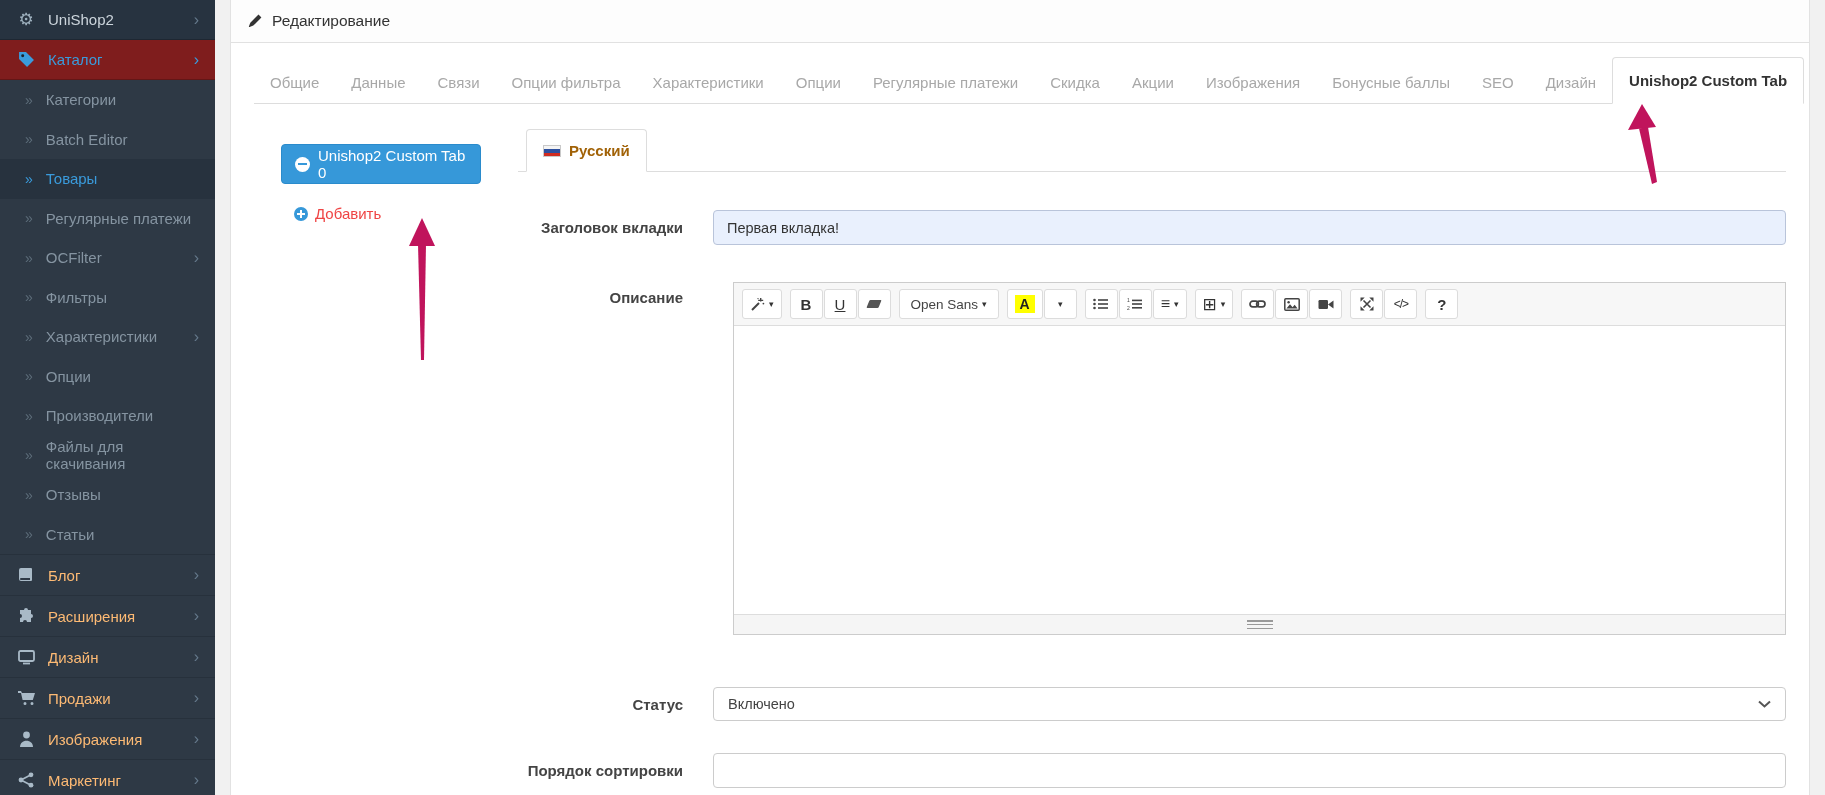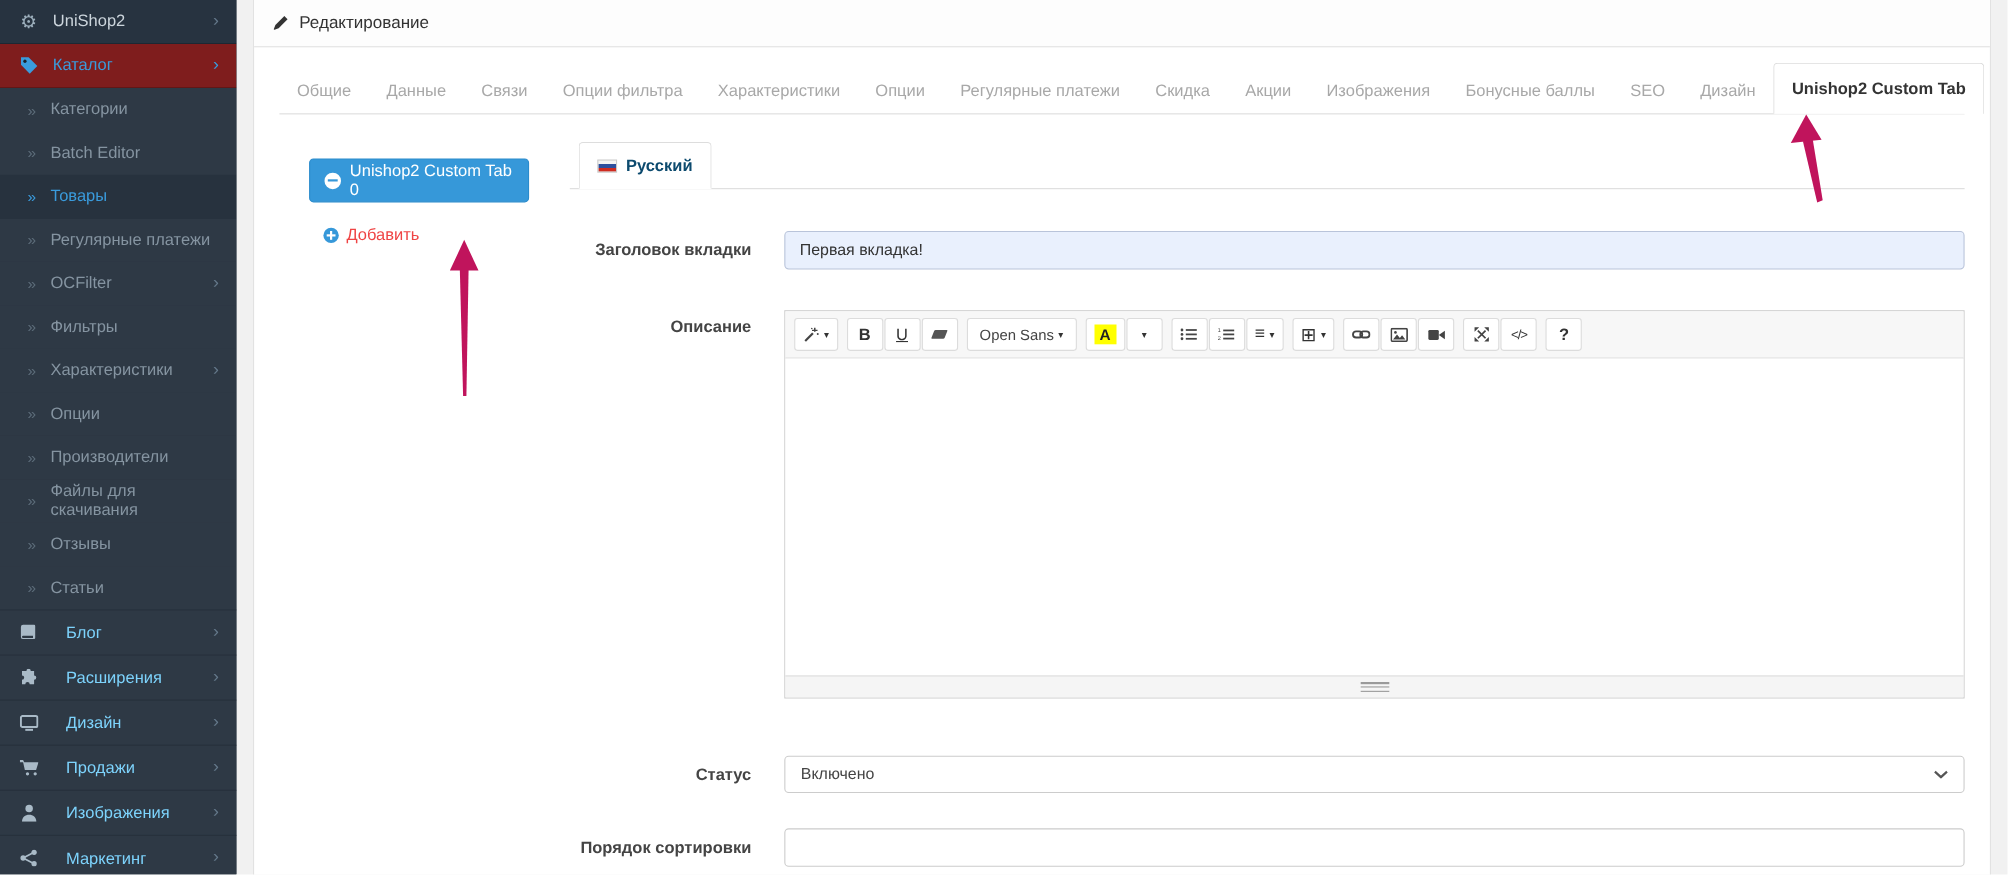--- a/index.html
+++ b/index.html
@@ -14,21 +14,21 @@
   .sb-item.top.parent-active { background:#7f1d1d; }
   .sb-item.top.parent-active .sb-label { color:#3a9bdc; }
   .sb-icon { width:20px; display:inline-flex; justify-content:center; align-items:center; color:#9db0bd; font-size:17px; }
   .sb-chev { margin-left:auto; color:#64788a; font-size:16px; line-height:1; }
   .sb-item.sub { height:39.5px; padding:0 16px 0 25px; background:#2e3945; }
   .sb-item.sub .sb-marker { color:#5c6c79; font-size:14px; }
   .sb-item.sub .sb-label { color:#8594a1; font-size:15px; margin-left:13px; }
   .sb-item.sub.active { background:#27323e; }
   .sb-item.sub.active .sb-label, .sb-item.sub.active .sb-marker { color:#3a9bdc; }
   .sb-item.bottom { height:41px; padding:0 16px; background:#2e3945; border-top:1px solid #27313c; }
-  .sb-item.bottom .sb-label { color:#7dd3fc; font-size:15px; margin-left:24px; }
+  .sb-item.bottom .sb-label { color:#fdba74; font-size:15px; margin-left:12px; }
 
   
   .content { flex:1; position:relative; height:560px;padding-left:16px; }
   .panel { position:absolute; left:15px; right:15px; top:0; height:860px; background:#fff; border:1px solid #e2e2e2; border-top:none; }
   .panel-header { height:43px; display:flex; align-items:center; padding:0 17px; background:#fdfdfd; border-bottom:1px solid #e1e1e1; }
   .panel-title { font-size:15.5px; color:#333; margin-left:10px; }
   .panel-body { padding:14px 23px 23px 23px; }
 
   
   .tabs { display:flex; align-items:flex-end; border-bottom:1px solid #ddd; }
@@ -44,21 +44,21 @@
   .minus-circle { width:15px; height:15px; background:#fff; border-radius:50%; position:relative; flex:none; }
   .minus-circle::after { content:""; position:absolute; left:3px; top:6.5px; width:9px; height:2.2px; background:#3698d9; }
   .add-link { display:flex; align-items:center; margin:21px 0 0 13px; cursor:pointer; }
   .plus-circle { width:14px; height:14px; background:#3698d9; border-radius:50%; position:relative; flex:none; }
   .plus-circle::before { content:""; position:absolute; left:3px; top:6px; width:8px; height:2px; background:#fff; }
   .plus-circle::after { content:""; position:absolute; left:6px; top:3px; width:2px; height:8px; background:#fff; }
   .add-link .label { margin-left:7px; font-size:15px; color:#ef4444; }
 
   
   .lang-nav { border-bottom:1px solid #ddd; display:flex; align-items:flex-end; padding-left:8px; }
-  .lang-tab { display:flex; align-items:center; gap:8px; padding:12px 16px; background:#fff; border:1px solid #ddd; border-bottom:1px solid #fff; margin-bottom:-1px; border-radius:4px 4px 0 0; font-weight:bold; font-size:15px; color:#0c4a6e; cursor:pointer; }
+  .lang-tab { display:flex; align-items:center; gap:8px; padding:12px 16px; background:#fff; border:1px solid #ddd; border-bottom:1px solid #fff; margin-bottom:-1px; border-radius:4px 4px 0 0; font-weight:bold; font-size:15px; color:#a16207; cursor:pointer; }
   .flag { width:18px; height:12px; border:1px solid #c9c9c9; display:inline-block; flex:none;
           background:linear-gradient(to bottom, #f4f4f4 0 33%, #2d4f9e 33% 66%, #cf2b20 66% 100%); }
 
   
   .form-row { display:flex; align-items:center; }
   .form-row.top-align { align-items:flex-start; }
   .form-label { width:195px; flex:none; text-align:right; padding-right:30px; font-weight:bold; font-size:15px; color:#444; }
   .form-field { flex:1; }
   .text-input { width:100%; height:35px; border:1px solid #ccc; border-radius:4px; padding:0 13px; font-size:14.5px; color:#333; font-family:"Liberation Sans", sans-serif; outline:none; }
   .text-input.autofill { background:#e9f0fd; border-color:#b9c4da; }
@@ -77,21 +77,21 @@
   .color-chip { background:#ffff00; padding:1px 5px; font-weight:bold; font-size:14px; color:#222; }
   .eraser { width:12px; height:8px; background:#555; transform:skewX(-22deg); border-radius:1px; }
   .code-glyph { font-size:12px; letter-spacing:-1px; }
   .help-glyph { font-size:15px; font-weight:bold; }
   .editor-area { height:288px; background:#fff; cursor:text; }
   .editor-statusbar { height:20px; background:#f5f5f5; border-top:1px solid #ddd; display:flex; align-items:center; justify-content:center; }
   .grip { width:26px; height:9px; display:flex; flex-direction:column; justify-content:space-between; cursor:ns-resize; }
   .grip span { height:1.5px; background:#9a9a9a; display:block; }
 
   .mt-38 { margin-top:38px; }
-  .mt-37 { margin-top:37px; }
+  .mt-37 { margin-top:37px;gap:20px; }
   .mt-52 { margin-top:52px; }
   .mt-32 { margin-top:32px; }
 
   
   .arrow-svg { position:absolute; pointer-events:none; z-index:50; }
   .arrow-svg polygon { fill:#c0145c; }
 
   svg.ic { display:block; }
 </style>
 </head>

